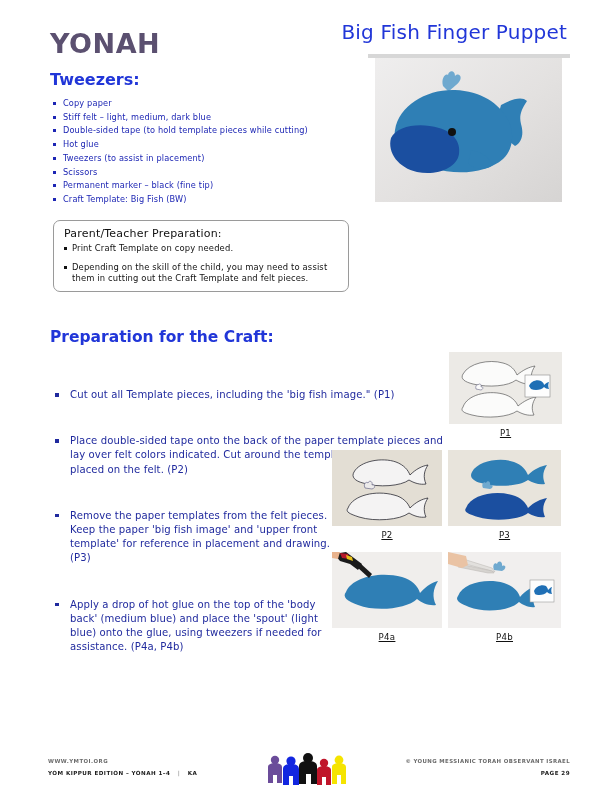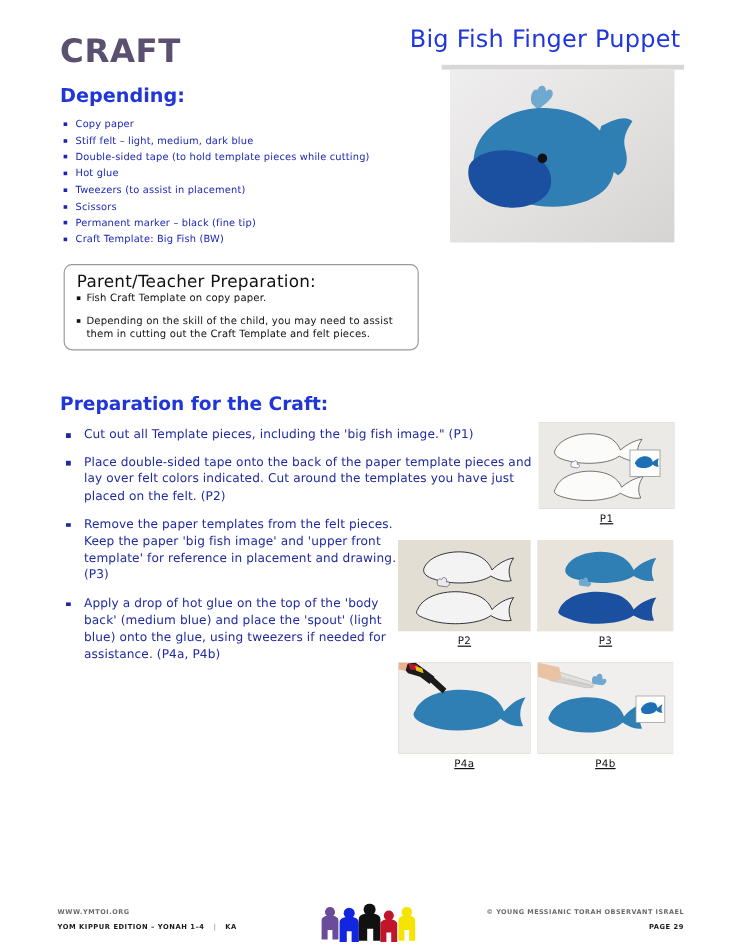--- a/index.html
+++ b/index.html
@@ -97,21 +97,21 @@
     height: 72px;
     border: 1px solid #9a9a9a;
     border-radius: 7px;
     box-sizing: border-box;
     background: #ffffff;
   }
   .prep-heading {
     position: absolute;
     left: 10px;
     top: 6px;
-    font-size: 14px;
+    font-size: 11px;
     color: #111111;
     letter-spacing: 0.2px;
   }
   .prep-list {
     position: absolute;
     left: 10px;
     top: 22px;
     right: 8px;
     margin: 0;
     padding: 0;
@@ -155,20 +155,21 @@
     list-style: none;
   }
   .instructions-list li {
     position: relative;
     padding-left: 18px;
     margin-bottom: 9px;
     font-size: 10.1px;
     line-height: 14.2px;
     color: #202a9e;
     letter-spacing: 0.1px;
+    margin-top: 32px;
   }
   .instructions-list li::before {
     content: "";
     position: absolute;
     left: 3px;
     top: 5px;
     width: 3.5px;
     height: 3.5px;
     background: #202a9e;
   }
@@ -258,21 +259,21 @@
     width: 86px;
     height: 36px;
   }
   .footer-logo svg { display: block; }
 </style>
 </head>
 <body>
 
 <div class="page">
 
-  <div class="craft-title">CRAFT</div>
+  <div class="craft-title">YONAH</div>
   <div class="doc-title">Big Fish Finger Puppet</div>
   <div class="title-rule"></div>
 
   <div class="photo hero-photo">
     <svg viewBox="0 0 187 144" preserveAspectRatio="none">
       <defs>
         <linearGradient id="bgHero" x1="0" y1="0" x2="1" y2="1">
           <stop offset="0%" stop-color="#efeeee"></stop>
           <stop offset="55%" stop-color="#e3e1e0"></stop>
           <stop offset="100%" stop-color="#d6d4d3"></stop>
@@ -287,36 +288,36 @@
       <path d="M20 72 C24 47 52 31 80 32 C106 33 124 45 133 62 C140 75 138 92 128 101 C112 115 82 118 58 110 C34 102 17 90 20 72 Z" fill="#2f7fb5"></path>
 
       <path d="M96 92 C106 94 114 99 118 107 C112 112 101 112 93 106 Z" fill="#2f7fb5"></path>
 
       <path d="M16 80 C22 68 44 64 64 70 C78 74 86 84 84 96 C82 110 62 118 42 114 C24 110 12 95 16 80 Z" fill="#1b4fa0"></path>
 
       <circle cx="77" cy="74" r="4" fill="#111111"></circle>
     </svg>
   </div>
 
-  <div class="materials-heading">Depending:</div>
+  <div class="materials-heading">Tweezers:</div>
   <ul class="materials-list">
     <li>Copy paper</li>
     <li>Stiff felt – light, medium, dark blue</li>
     <li>Double-sided tape (to hold template pieces while cutting)</li>
     <li>Hot glue</li>
     <li>Tweezers (to assist in placement)</li>
     <li>Scissors</li>
     <li>Permanent marker – black (fine tip)</li>
     <li>Craft Template: Big Fish (BW)</li>
   </ul>
 
   <div class="prep-box">
     <div class="prep-heading">Parent/Teacher Preparation:</div>
     <ul class="prep-list">
-      <li>Fish Craft Template on copy paper.</li>
+      <li>Print Craft Template on copy needed.</li>
       <li>Depending on the skill of the child, you may need to assist them in cutting out the Craft Template and felt pieces.</li>
     </ul>
   </div>
 
   <div class="instructions-heading">Preparation for the Craft:</div>
   <ul class="instructions-list">
     <li>Cut out all Template pieces, including the 'big fish image." (P1)</li>
     <li>Place double-sided tape onto the back of the paper template pieces and lay over felt colors indicated. Cut around the templates you have just placed on the felt. (P2)</li>
     <li class="narrow">Remove the paper templates from the felt pieces. Keep the paper 'big fish image' and 'upper front template' for reference in placement and drawing. (P3)</li>
     <li class="narrow">Apply a drop of hot glue on the top of the 'body back' (medium blue) and place the 'spout' (light blue) onto the glue, using tweezers if needed for assistance. (P4a, P4b)</li>

